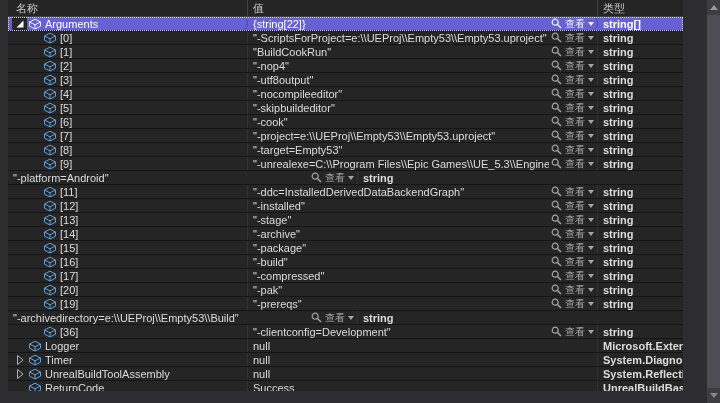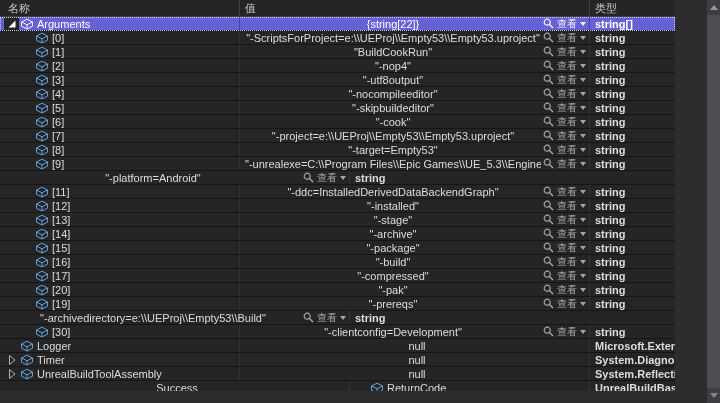--- a/index.html
+++ b/index.html
@@ -3,39 +3,39 @@
 <meta charset="utf-8">
 <style>
   html,body { margin:0; padding:0; background:#1e1e1e; }
   .window {
     position:relative; width:720px; height:403px;
     background:#2d2d30; overflow:hidden;
     font-family:"Liberation Sans","DejaVu Sans",sans-serif;
     font-size:11px; color:#dcdcdc;
     -webkit-font-smoothing:antialiased;
   }
-  .grid { position:absolute; left:0; top:0; width:675px; background:#2d2d30;text-align:center; }
+  .grid { position:absolute; left:8px; top:0; width:675px; background:#2d2d30; }
   .hdr {
     display:flex; height:17px; box-sizing:border-box;
     background:#252526; border-bottom:1px solid #3f3f46; color:#c8c8c8;
   }
   .hdr-cell { display:flex; align-items:center; box-sizing:border-box; }
   .c-name  { width:240px; border-right:1px solid #3f3f46; padding-left:8px; }
   .c-value { width:350px; border-right:1px solid #3f3f46; padding-left:5px; }
   .c-type  { flex:1; padding-left:5px; }
   .row {
     display:flex; height:14px; box-sizing:border-box; align-items:stretch;
     background:#252526; border-bottom:1px solid #151516; cursor:default;
   }
   .cell { display:flex; align-items:center; box-sizing:border-box; overflow:hidden; white-space:nowrap; }
   .cell.name  { width:240px; border-right:1px solid #323236; }
   .cell.value { width:350px; border-right:1px solid #323236; padding-left:5px; }
   .cell.type  { flex:1; padding-left:5px;font-weight:bold; }
   .row.selected { background:#6661d5; color:#ffffff; outline:1px dotted #cdc9f2; outline-offset:-1px; }
-  .row.selected .cell.name, .row.selected .cell.value { border-right-color:#4a46a8; }
+  .row.selected .cell.name, .row.selected .cell.value { border-right-color:#4a46a8;border-radius:6px; }
   .lvl1 .cell.name { padding-left:4px; }
   .lvl2 .cell.name { padding-left:34px; }
   .exp {
     width:15px; height:13px; flex:none;
     display:flex; align-items:center; justify-content:center;
   }
   .row.selected .exp.has-glyph { background:#252526; }
   .icon-box { width:14px; height:12px; flex:none; margin:0 3px 0 1px;
     display:flex; align-items:center; justify-content:center; }
   .vtext { flex:1; overflow:hidden; white-space:nowrap; }
@@ -669,21 +669,21 @@
           <div class="cell name">
             <div class="icon-box">
               <svg width="14" height="12" viewBox="0 0 14 12">
                 <g fill="none" stroke="#62a0d8" stroke-width="1">
                   <polygon points="1.5,4 7,1.2 12.5,4 7,6.8"></polygon>
                   <polyline points="1.5,4 1.5,8.2 7,11 12.5,8.2 12.5,4"></polyline>
                   <line x1="7" y1="6.8" x2="7" y2="11"></line>
                 </g>
               </svg>
             </div>
-            <span>[30]</span>
+            <span>[36]</span>
           </div>
           <div class="cell value">
             <span class="vtext">"-clientconfig=Development"</span>
             <div class="view-group">
               <svg width="11" height="11" viewBox="0 0 11 11">
                 <circle cx="4.2" cy="4.2" r="3" fill="none" stroke="currentColor" stroke-width="1.2"></circle>
                 <line x1="6.5" y1="6.5" x2="10" y2="10" stroke="currentColor" stroke-width="1.4"></line>
               </svg>
               <span class="view-label">查看</span>
               <span class="dd-arrow"></span>
@@ -758,35 +758,35 @@
             <span>UnrealBuildToolAssembly</span>
           </div>
           <div class="cell value">
             <span class="vtext">null</span>
           </div>
           <div class="cell type">
             <span>System.Reflection.Asse...</span>
           </div>
         </div>
         <div class="row lvl1">
+          <div class="cell name">
+            <div class="exp"></div>
+            <div class="icon-box">
+              <svg width="14" height="12" viewBox="0 0 14 12">
+                <g fill="none" stroke="#62a0d8" stroke-width="1">
+                  <polygon points="1.5,4 7,1.2 12.5,4 7,6.8"></polygon>
+                  <polyline points="1.5,4 1.5,8.2 7,11 12.5,8.2 12.5,4"></polyline>
+                  <line x1="7" y1="6.8" x2="7" y2="11"></line>
+                </g>
+              </svg>
+            </div>
+            <span>ReturnCode</span>
+          </div>
           <div class="cell value">
             <span class="vtext">Success</span>
-          </div>
-          <div class="cell name">
-            <div class="exp"></div>
-            <div class="icon-box">
-              <svg width="14" height="12" viewBox="0 0 14 12">
-                <g fill="none" stroke="#62a0d8" stroke-width="1">
-                  <polygon points="1.5,4 7,1.2 12.5,4 7,6.8"></polygon>
-                  <polyline points="1.5,4 1.5,8.2 7,11 12.5,8.2 12.5,4"></polyline>
-                  <line x1="7" y1="6.8" x2="7" y2="11"></line>
-                </g>
-              </svg>
-            </div>
-            <span>ReturnCode</span>
           </div>
           <div class="cell type">
             <span>UnrealBuildBase.ExitCode</span>
           </div>
         </div>
       </div>
   </div>
   <div class="bottom-strip"></div>
   <div class="sb">
     <div class="sb-thumb"></div>

